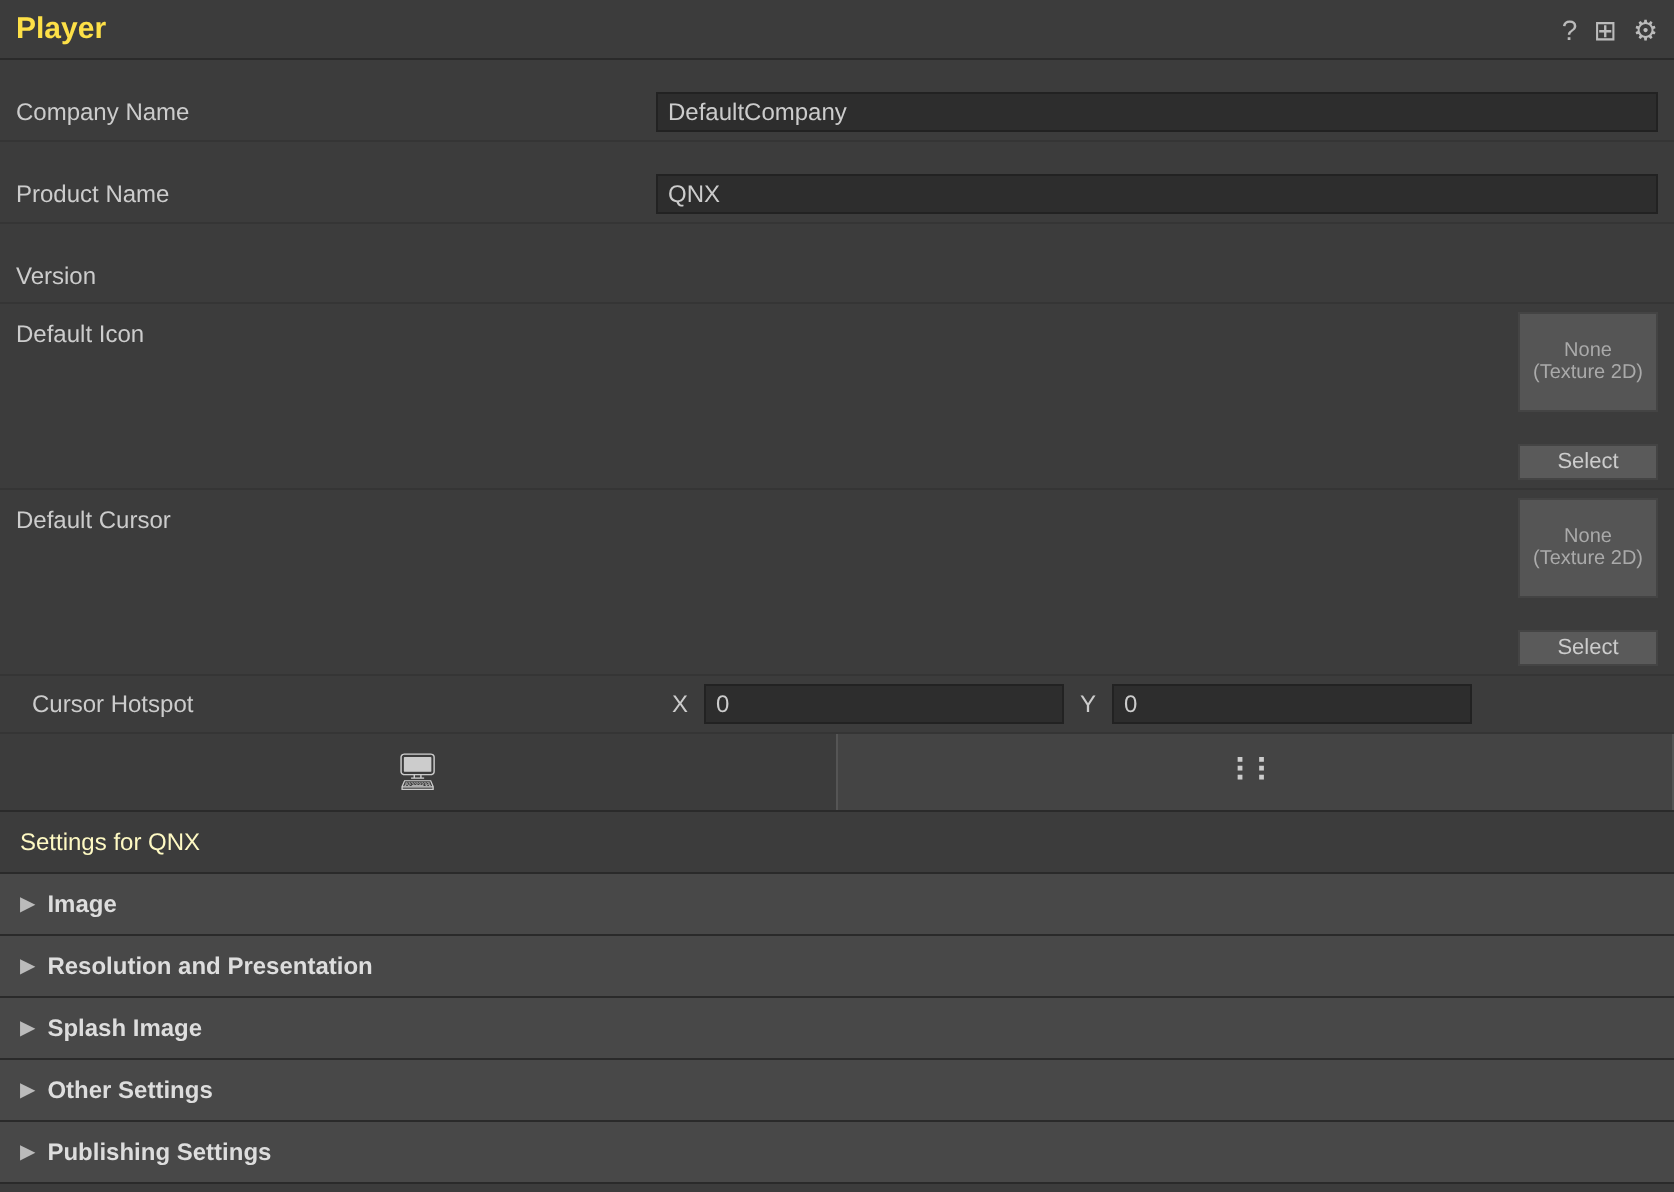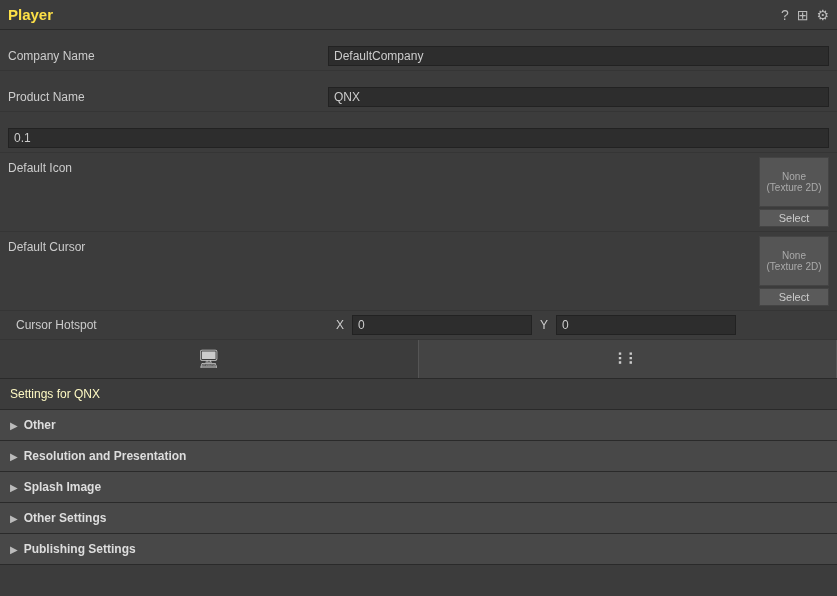--- a/index.html
+++ b/index.html
@@ -75,21 +75,21 @@
       width: 320px;
       color: #ccc;
       font-size: 12px;
       flex-shrink: 0;
       padding-top: 4px;
     }
     .asset-selector {
       display: flex;
       flex-direction: column;
       align-items: flex-end;
-      gap: 2px;
+      gap: 16px;
       margin-left: auto;
     }
     .asset-preview {
       background: #555;
       border: 1px solid #444;
       width: 70px;
       height: 50px;
       display: flex;
       flex-direction: column;
       align-items: center;
@@ -209,21 +209,21 @@
   <span class="field-label">Company Name</span>
   <input class="field-value" type="text" value="DefaultCompany" style="">
 </div>
 
 <div class="field-row">
   <span class="field-label">Product Name</span>
   <input class="field-value" type="text" value="QNX" style="">
 </div>
 
 <div class="field-row">
-  <input class="field-value" type="text" value="0.1" style="">
+  <span class="field-label">Version</span>
 </div>
 
 <div class="asset-row">
   <span class="asset-label">Default Icon</span>
   <div class="asset-selector">
     <div class="asset-preview">
       <span>None</span>
       <span>(Texture 2D)</span>
     </div>
     <button class="asset-select-btn">Select</button>
@@ -258,21 +258,21 @@
   <div class="tab">
     <span style="font-size:16px; letter-spacing:-1px;">⠇⠇</span>
   </div>
 </div>
 
 <div class="settings-panel">
   <div class="settings-header">Settings for QNX</div>
 
   <div class="section-item">
     <span class="section-arrow">▶</span>
-    <span class="section-label">Other</span>
+    <span class="section-label">Image</span>
   </div>
 
   <div class="section-item">
     <span class="section-arrow">▶</span>
     <span class="section-label">Resolution and Presentation</span>
   </div>
 
   <div class="section-item">
     <span class="section-arrow">▶</span>
     <span class="section-label">Splash Image</span>

